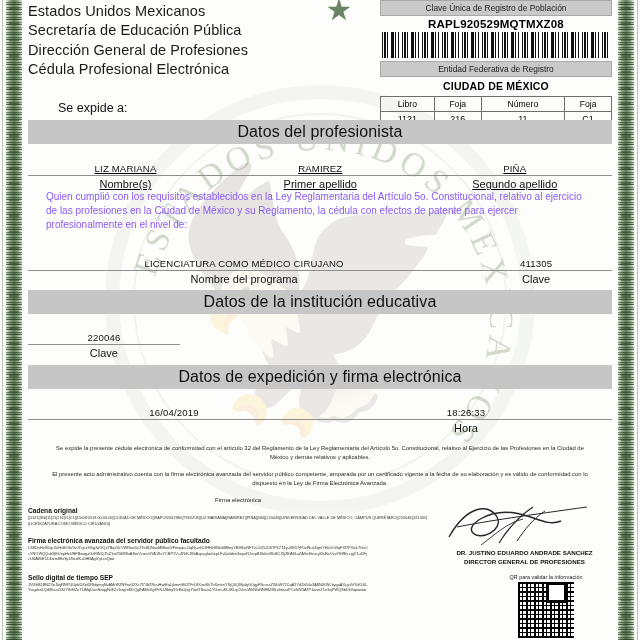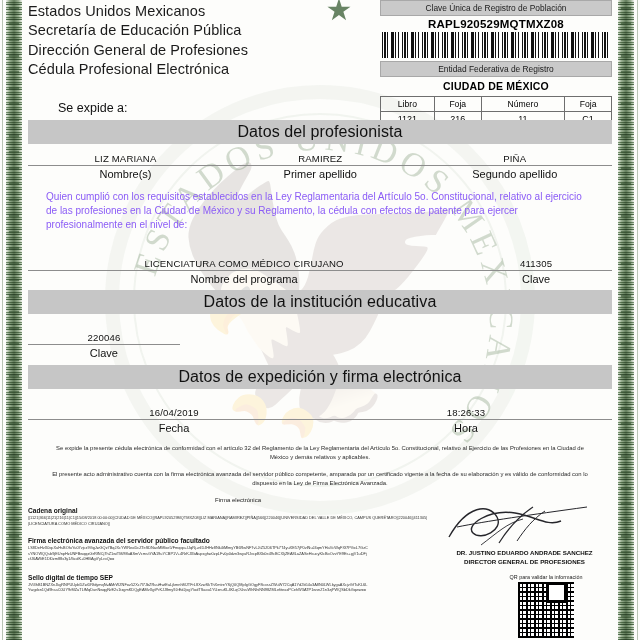--- a/index.html
+++ b/index.html
@@ -261,21 +261,21 @@
           </table>
       </div>
     </div>
 
     <div class="seal">★</div>
 
     <div class="se-expide">Se expide a:</div>
 
     <div style="position:absolute;left:0;right:0;top:120px;">
       <div class="section-bar">Datos del profesionista</div>
-      <div class="fields" style="margin-top:9px;">
+      <div class="fields" style="margin-top:19px;text-decoration:underline;">
         <div class="field" style="width:33.4%">
           <div class="value">LIZ MARIANA</div>
           <div class="rule"></div>
           <div class="label">Nombre(s)</div>
         </div>
         <div class="field" style="width:33.3%">
           <div class="value">RAMIREZ</div>
           <div class="rule"></div>
           <div class="label">Primer apellido</div>
         </div>
@@ -312,21 +312,20 @@
         </div>
       </div>
     </div>
 
     <div style="position:absolute;left:0;right:0;top:365px;">
       <div class="section-bar">Datos de expedición y firma electrónica</div>
       <div class="fields" style="margin-top:18px;">
         <div class="field" style="width:50%">
           <div class="value">16/04/2019</div>
           <div class="rule"></div>
-          <div class="label">Fecha</div>
         </div>
         <div class="field" style="width:50%">
           <div class="value">18:26:33</div>
           <div class="rule"></div>
           <div class="label">Hora</div>
         </div>
       </div>
     </div>
 
     <div class="fine" style="position:absolute;left:0;right:0;top:444px;">Se expide la presente cédula electrónica de conformidad con el artículo 32 del Reglamento de la Ley Reglamentaria del Artículo 5o. Constitucional, relativo al Ejercicio de las Profesiones en la Ciudad de México y demás relativos y aplicables.</div>

